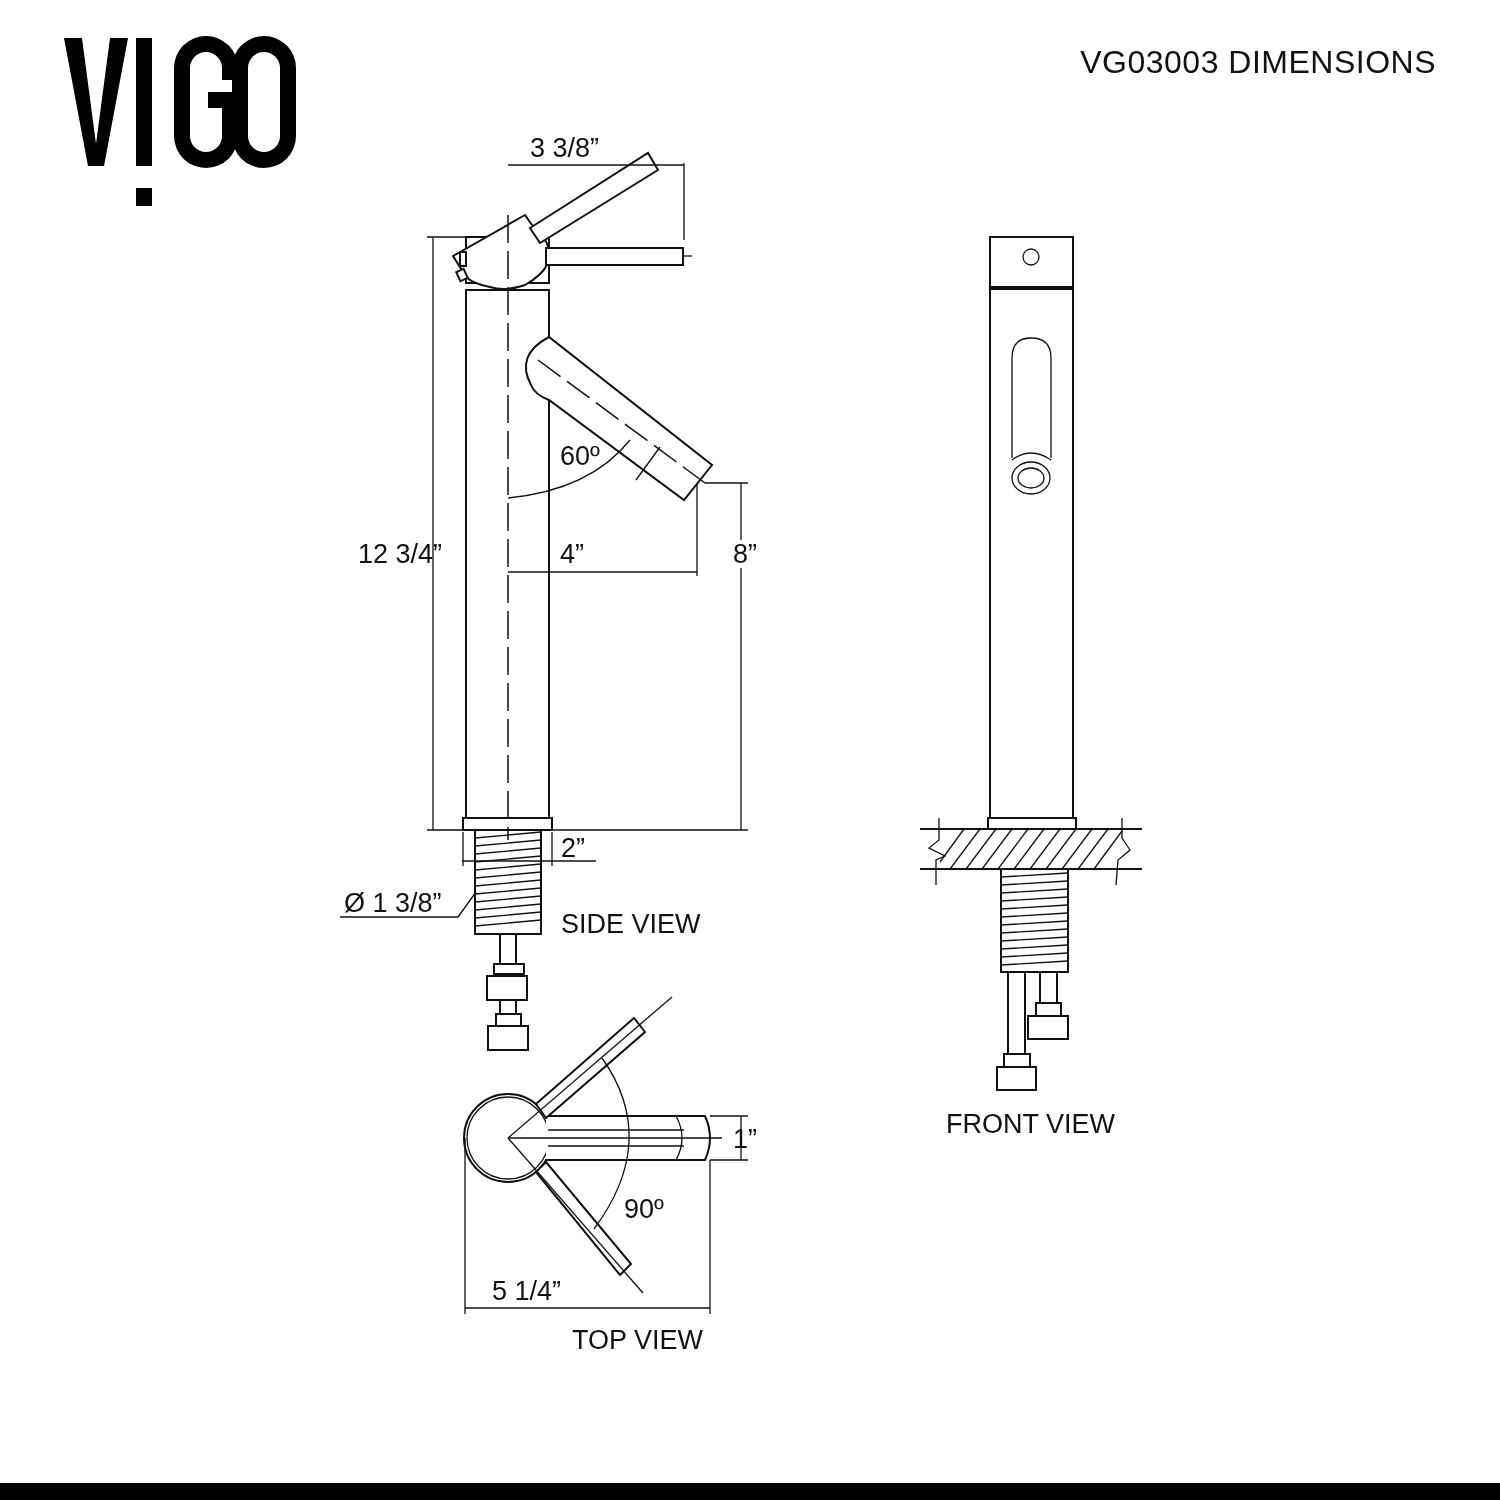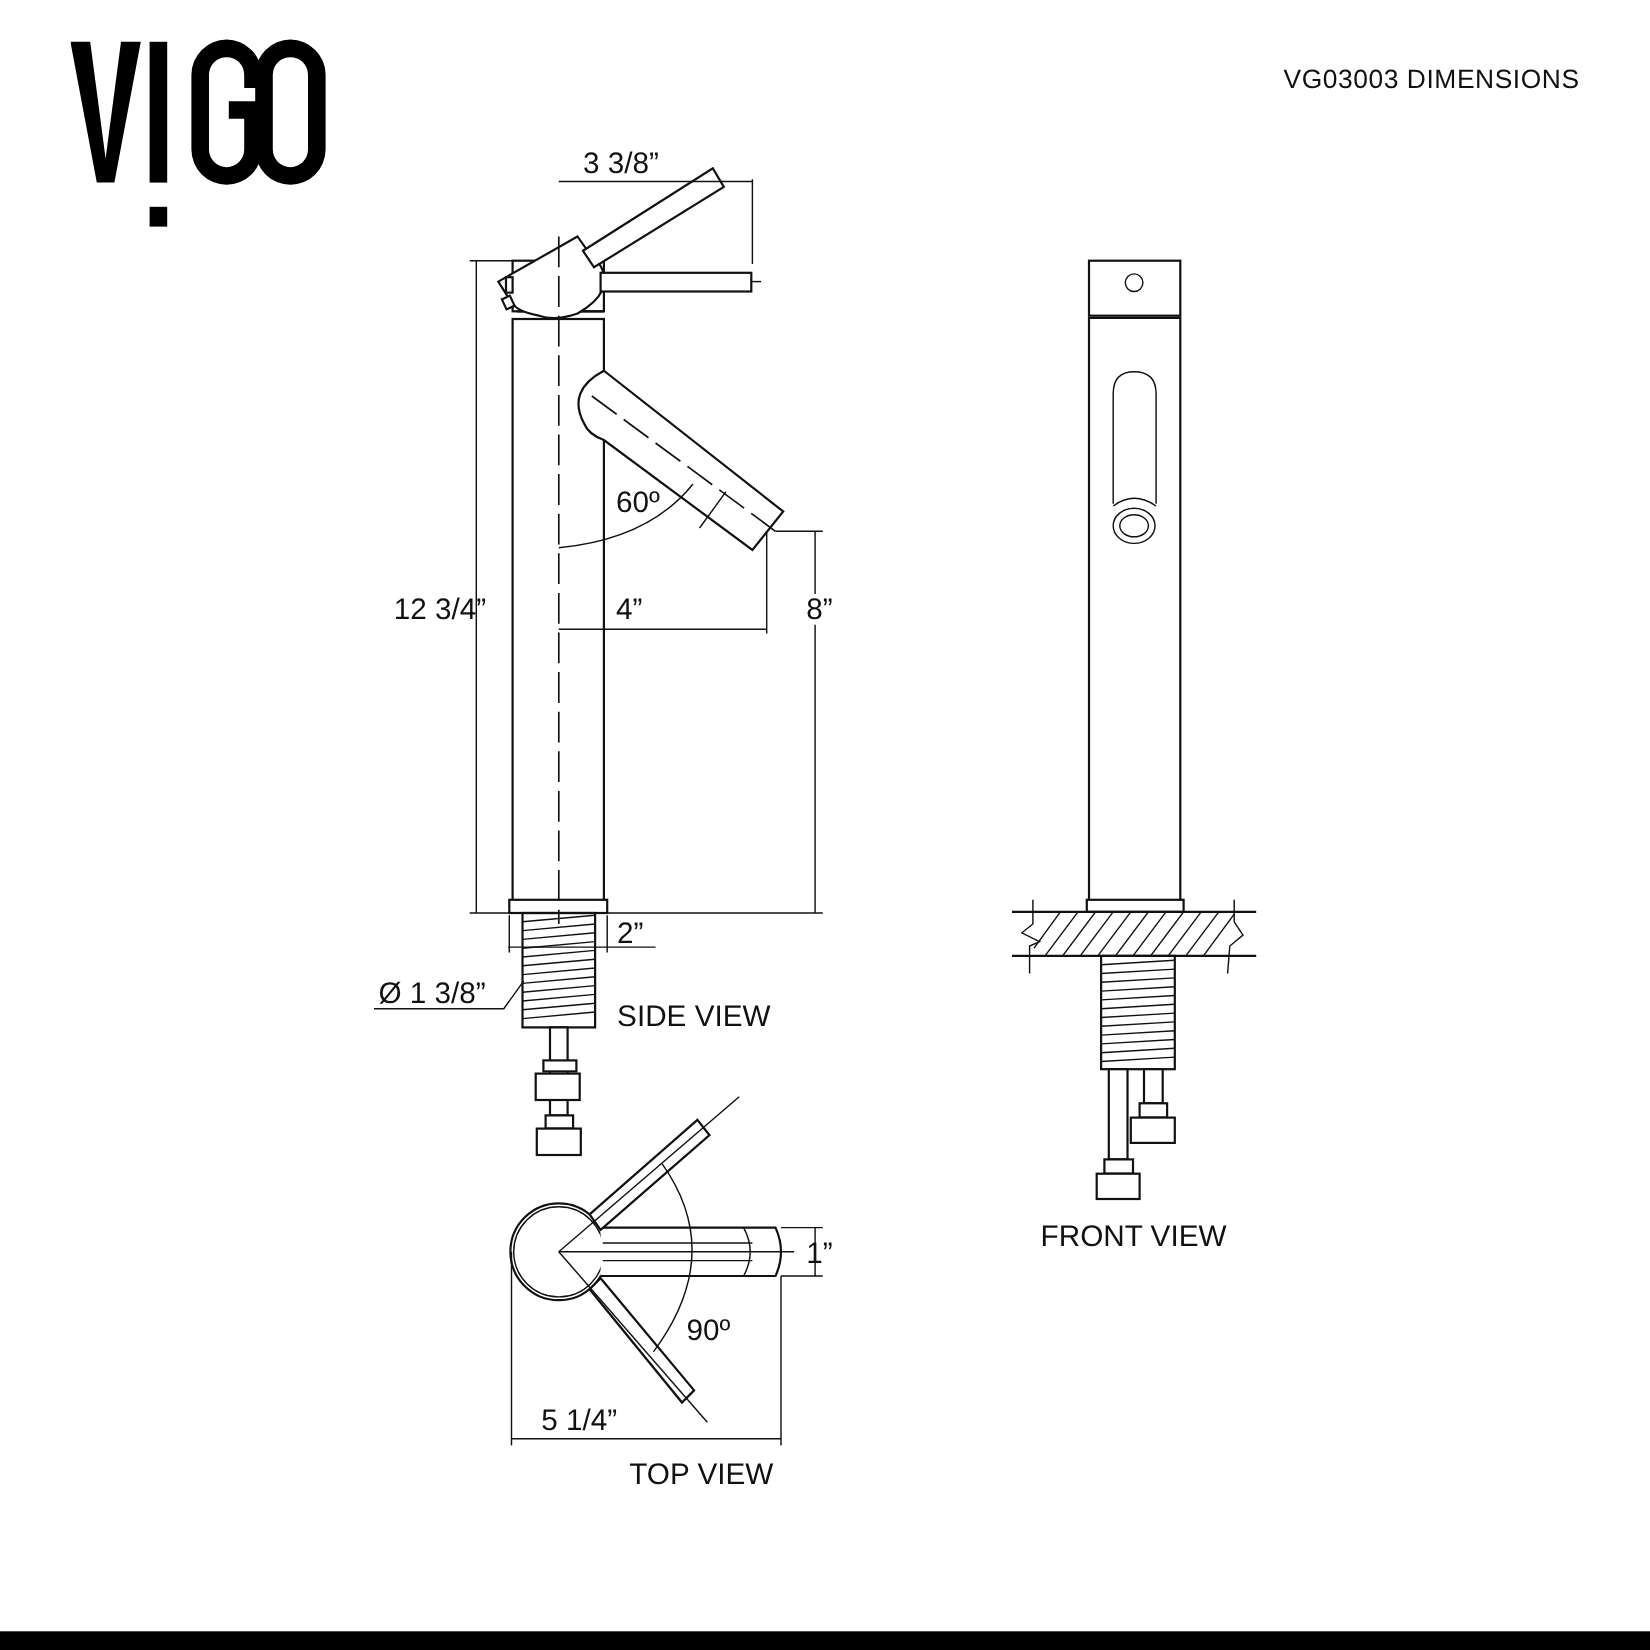--- a/index.html
+++ b/index.html
@@ -3,21 +3,21 @@
 <meta charset="utf-8">
 <style>
   html,body{margin:0;padding:0;background:#fff;}
   body{width:1500px;height:1500px;position:relative;overflow:hidden;font-family:"Liberation Sans",sans-serif;color:#111;}
   #canvas{position:absolute;left:0;top:0;width:1500px;height:1500px;}
   .ln{stroke:#111;stroke-width:2;fill:none;}
   .thin{stroke:#111;stroke-width:1.3;fill:none;}
   .dash{stroke:#111;stroke-width:1.5;fill:none;stroke-dasharray:28 8;}
   .wf{stroke:#111;stroke-width:2;fill:#fff;}
   .lbl{font-family:"Liberation Sans",sans-serif;font-size:27px;fill:#111;}
-  .title{position:absolute;right:64px;top:59px;font-size:24px;letter-spacing:0.5px;}
+  .title{position:absolute;right:64px;top:44px;font-size:32px;letter-spacing:0.5px;}
   .logo{position:absolute;left:64px;top:26px;}
   .bottom-bar{position:absolute;left:0;bottom:0;width:1500px;height:17px;background:#000;}
 </style>
 </head>
 <body>
 
 <div class="logo">
   <svg width="240" height="185" viewBox="0 0 240 185">
 
     <polygon points="0,12 18,12 32,118 46,12 64,12 40,140 24,140" fill="#000"></polygon>

